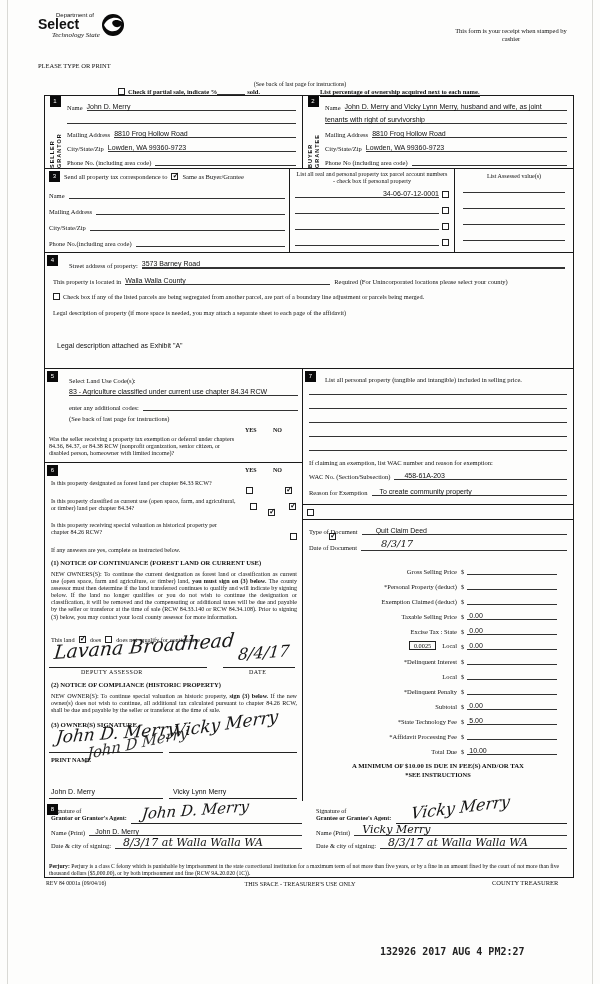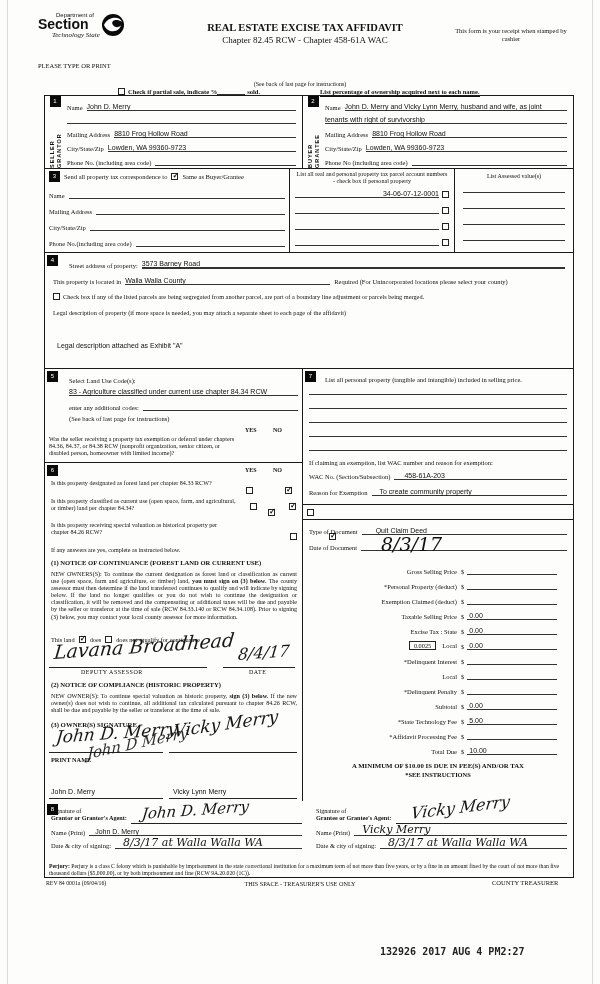--- a/index.html
+++ b/index.html
@@ -44,32 +44,28 @@
 <body>
 
 <div class="page">
   <div class="edge" style="left:7px;"></div>
   <div class="edge" style="left:592px;"></div>
 
   <div class="abs" style="left:38px; top:12px;">
     <div style="display:flex; align-items:flex-start;">
       <div style="font-family:'Liberation Sans',sans-serif;">
         <div style="font-size:6px; margin-left:18px;">Department of</div>
-        <div class="b" style="font-size:14px; line-height:13px;">Section</div>
+        <div class="b" style="font-size:14px; line-height:13px;">Select</div>
         <div class="i" style="font-size:7px; margin-left:14px; font-family:'Liberation Serif',serif;">Technology State</div>
       </div>
       <svg class="logo-swirl" width="26" height="26" viewBox="0 0 26 26">
         <circle cx="13" cy="13" r="11" fill="#0a0a0a"></circle>
         <path d="M4 13 C 8 4, 20 4, 22 10 C 16 6, 10 9, 13 13 C 16 17, 22 15, 21 11 C 22 20, 8 23, 4 13 Z" fill="#fff"></path>
       </svg>
     </div>
-  </div>
-  <div class="abs c" style="left:160px; top:22px; width:290px;">
-    <div class="b" style="font-size:10.5px;">REAL ESTATE EXCISE TAX AFFIDAVIT</div>
-    <div style="font-size:9px; margin-top:2px;">Chapter 82.45 RCW - Chapter 458-61A WAC</div>
   </div>
   <div class="abs c" style="left:452px; top:27px; width:118px; font-size:6.5px; line-height:8px;">This form is your receipt when stamped by cashier</div>
   <div class="abs" style="left:38px; top:62px; font-size:6.5px;">PLEASE TYPE OR PRINT</div>
   <div class="abs c" style="left:0; right:0; top:81px; font-size:6px;">(See back of last page for instructions)</div>
   <div class="abs" style="left:118px; top:88px; display:flex; align-items:flex-end; font-size:6.5px;">
     <span class="cb"></span>
     <span class="b" style="margin-left:3px;">Check if partial sale, indicate %</span>
     <span class="ul" style="width:28px; display:inline-block;"></span>
     <span class="b" style="margin-left:2px;">sold.</span>
   </div>
@@ -326,21 +322,21 @@
             <span class="ul fill v" style="padding-left:8px;">To create community property</span>
           </div>
         <div style="border-bottom:1px solid #1a1a1a; margin:8px -6px 0 -6px;"></div>
         <div style="border-bottom:1px solid #1a1a1a; margin:14px -6px 0 -6px;"></div>
         <div class="row" style="height:13px; margin-top:2px;">
             <span class="lb">Type of Document</span>
             <span class="ul fill v" style="padding-left:14px;">Quit Claim Deed</span>
           </div>
         <div class="row" style="height:16px;">
             <span class="lb">Date of Document</span>
-            <span class="ul fill hand" style="padding-left:20px; font-size:19px; line-height:12px;">8/3/17</span>
+            <span class="ul fill hand" style="padding-left:20px; font-size:10px; line-height:12px;">8/3/17</span>
           </div>
 
         <div style="margin-top:9px;">
           <div class="fee">
               <span class="fl">Gross Selling Price</span>
               <span class="d">$</span>
               <span class="fv"></span>
             </div>
           <div class="fee">
               <span class="fl">*Personal Property (deduct)</span>

